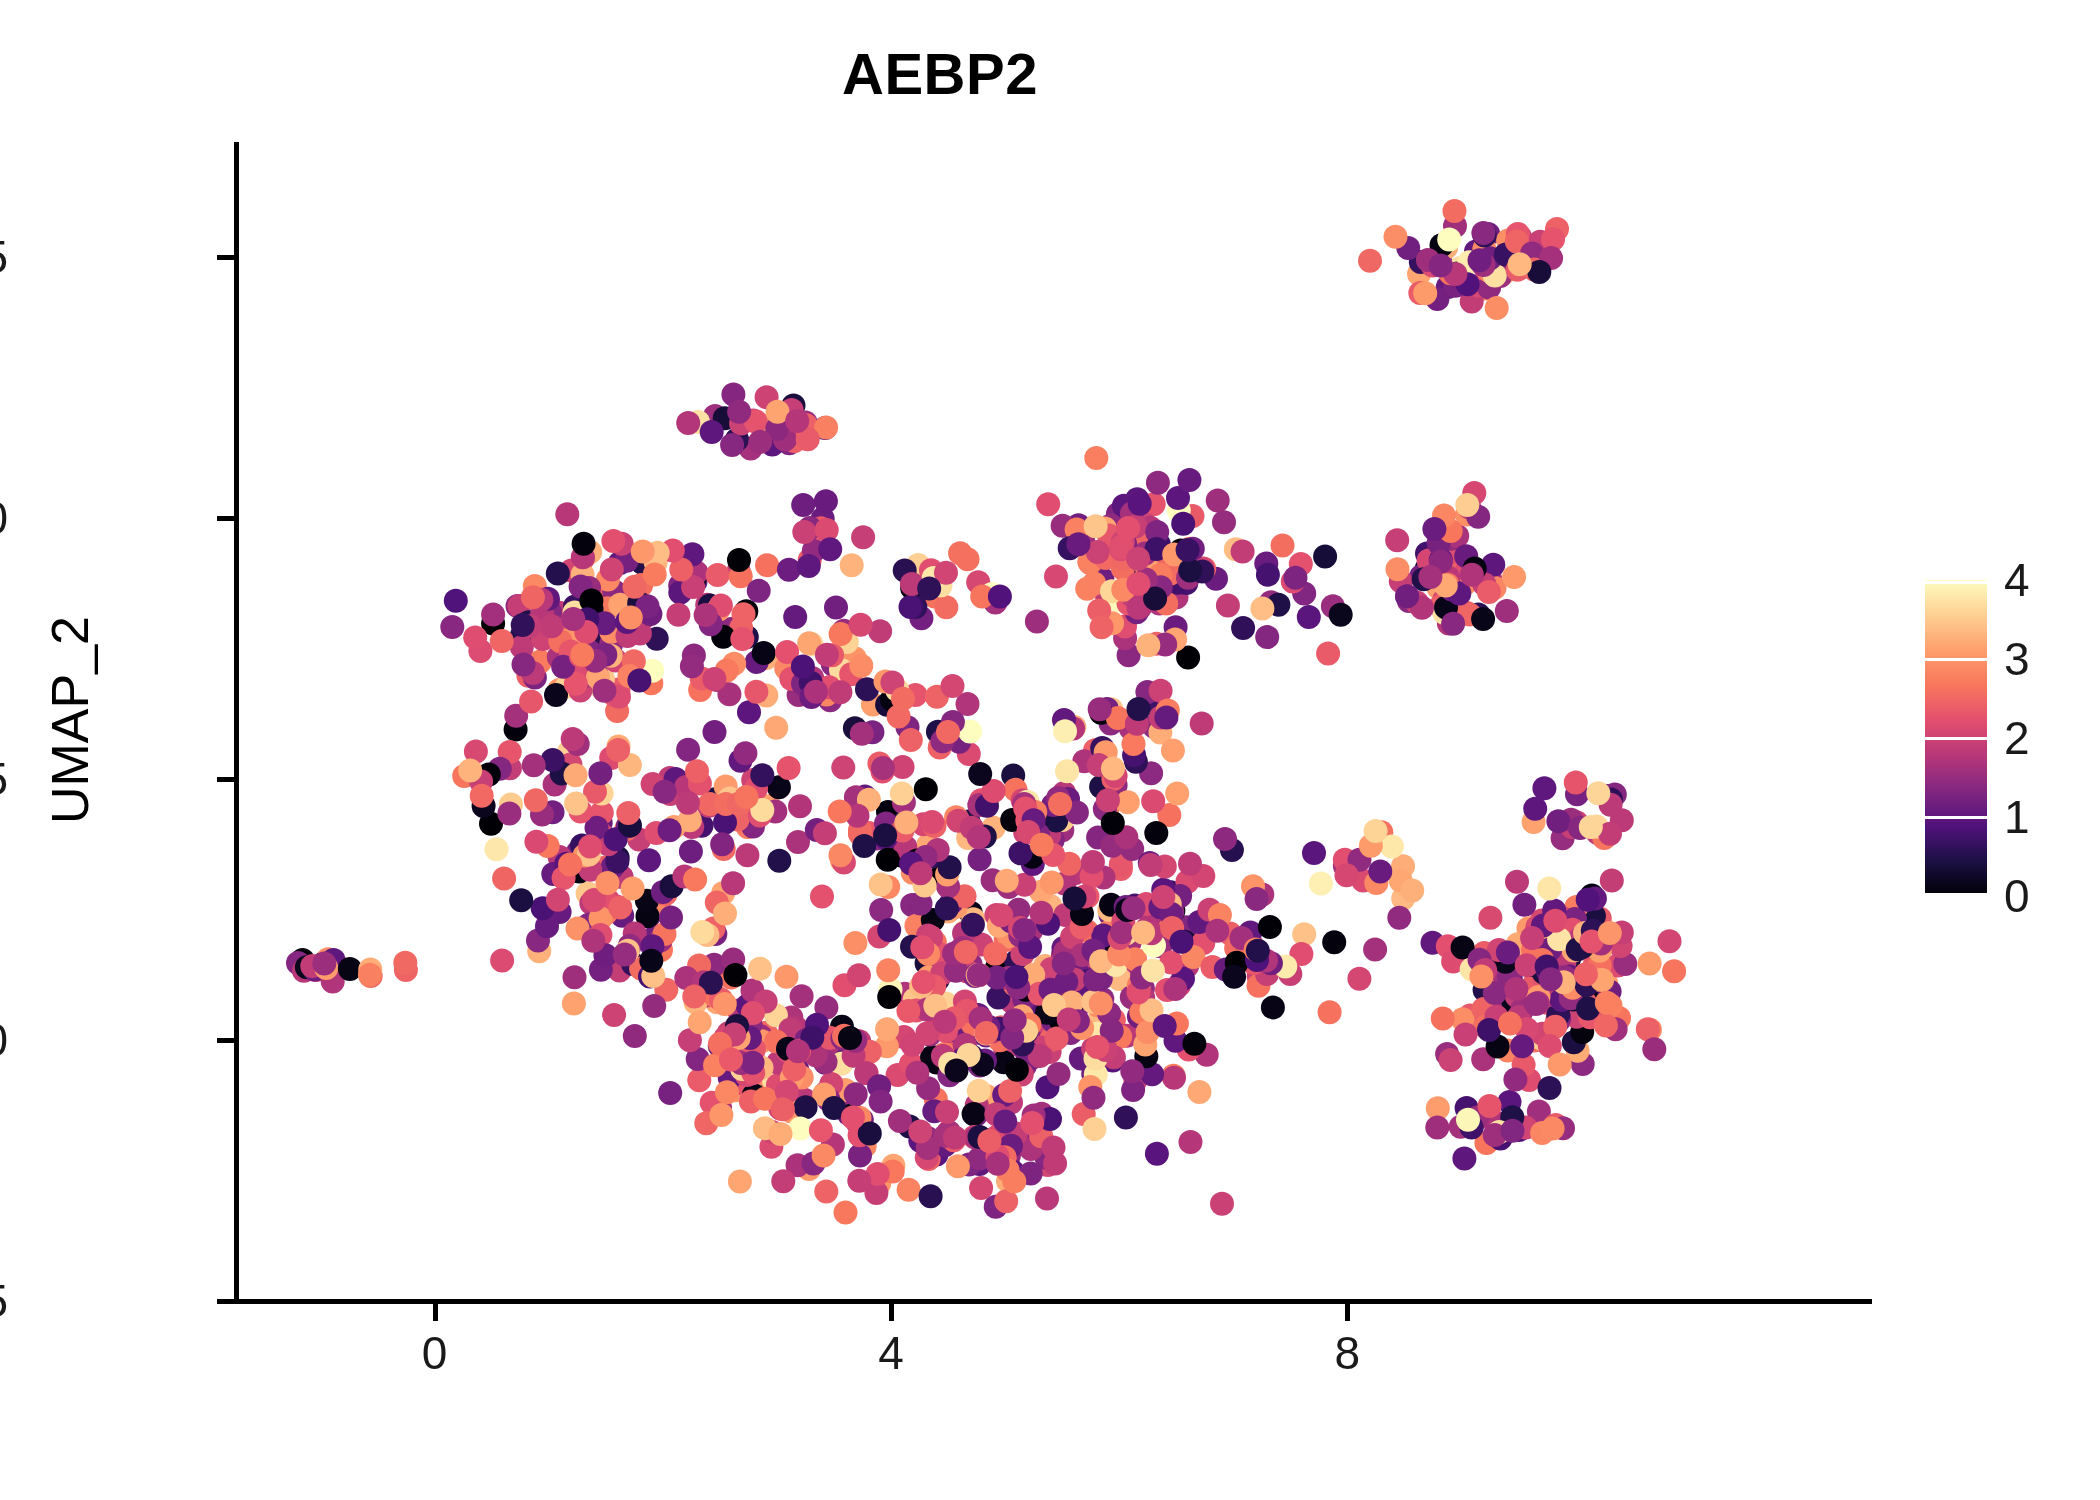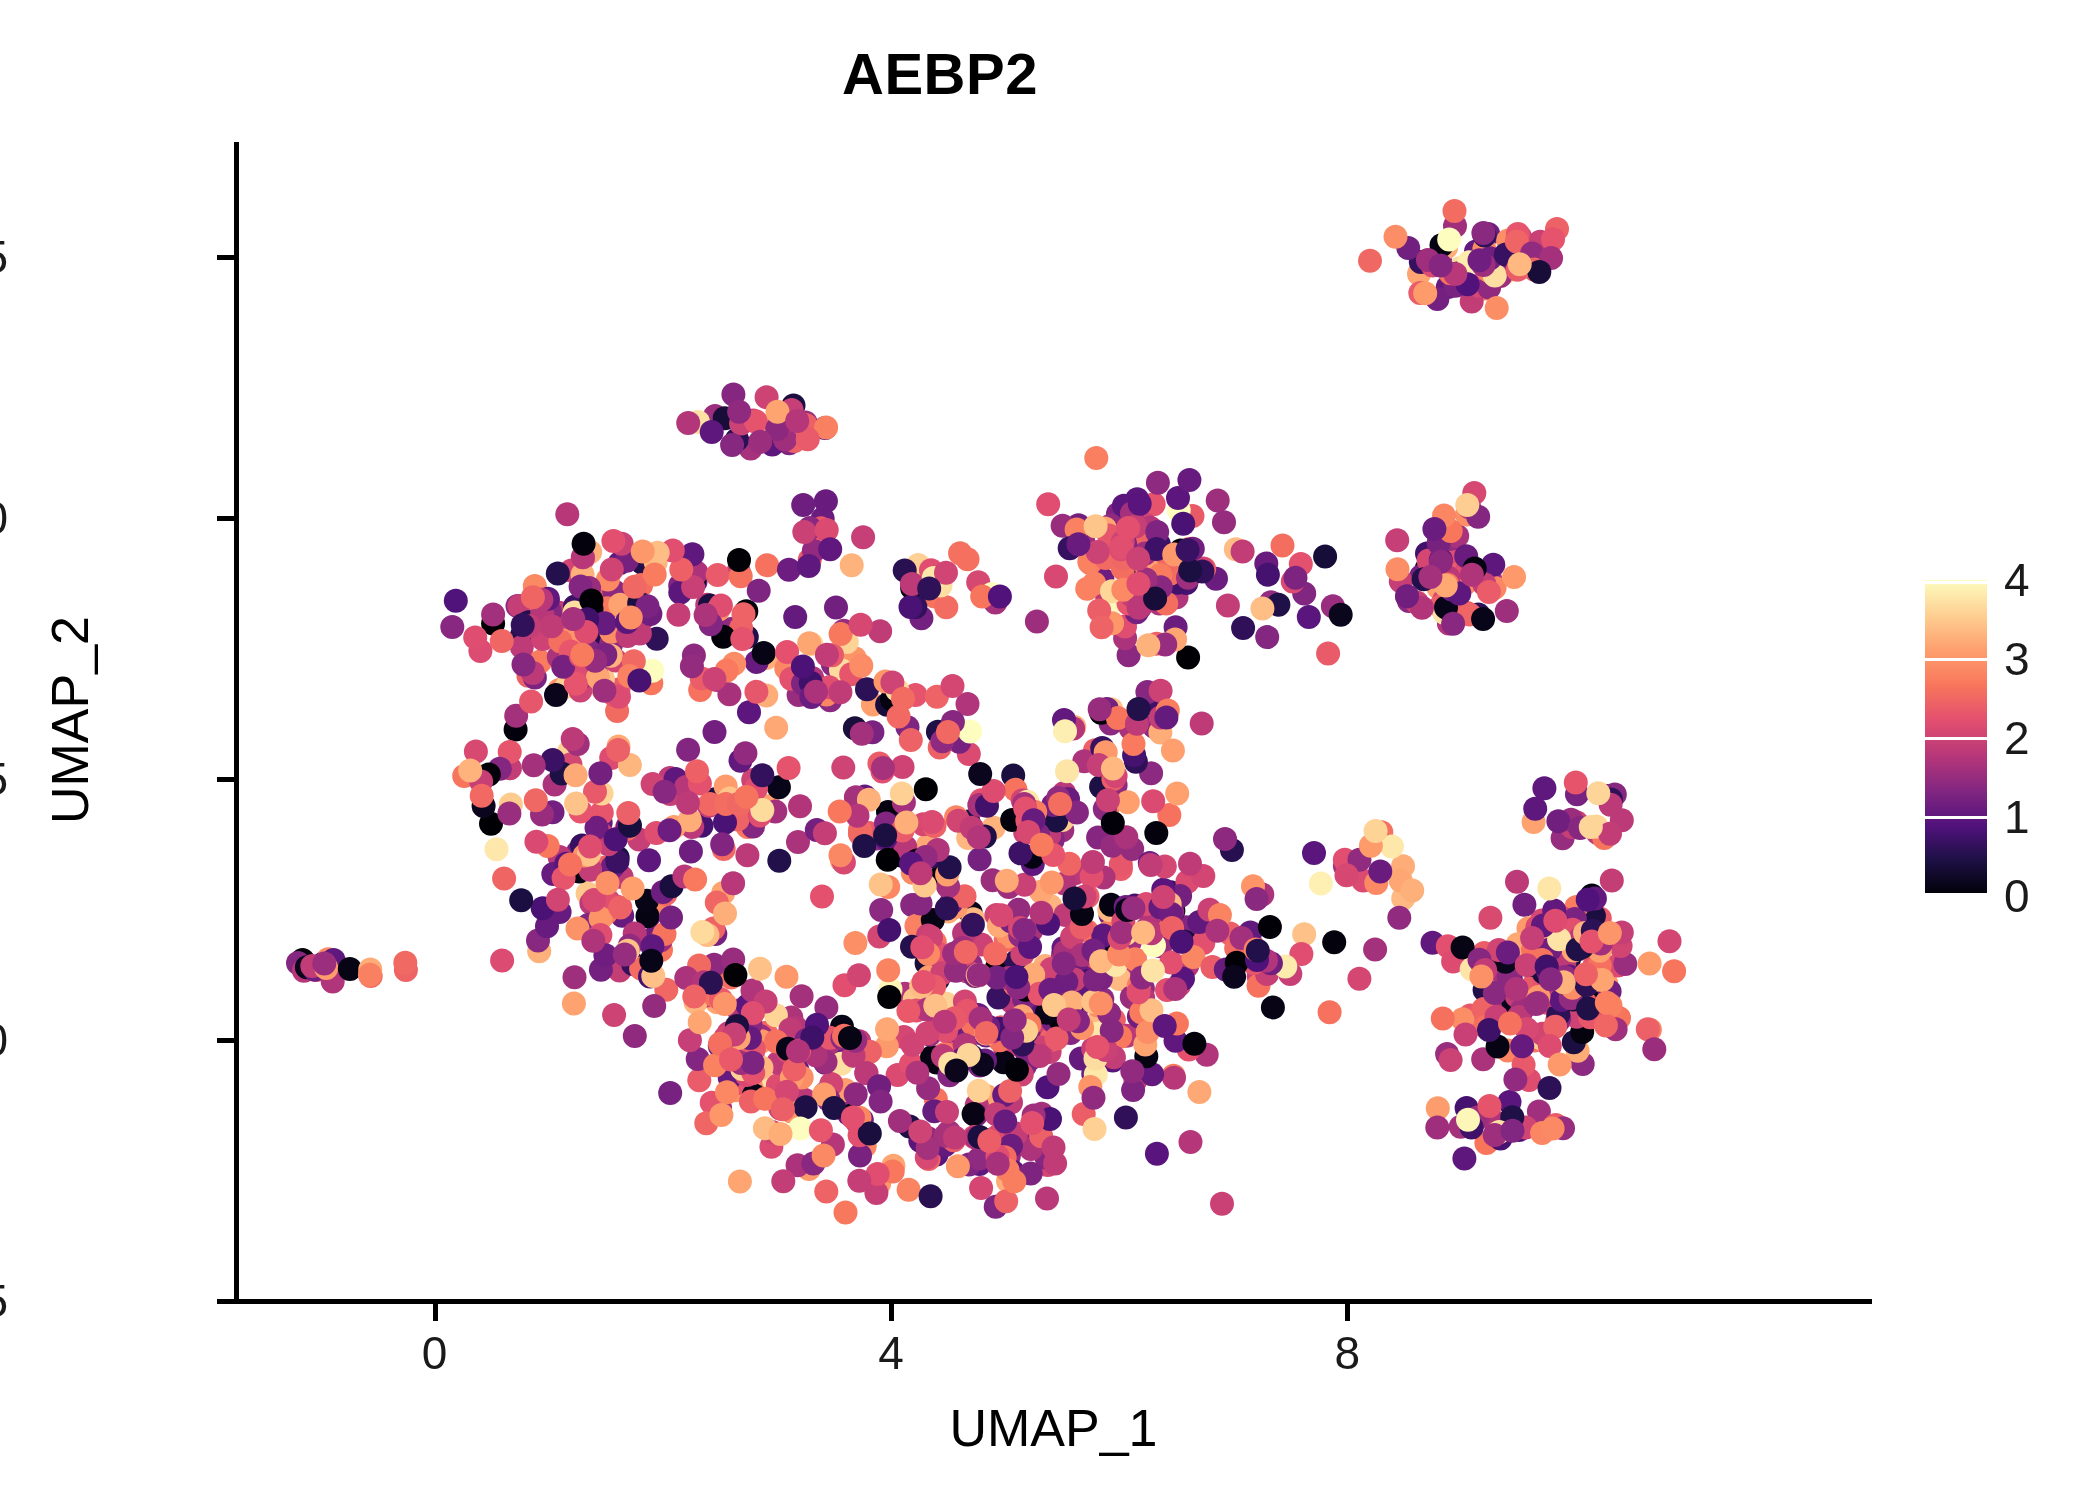--- a/index.html
+++ b/index.html
@@ -2004,21 +2004,20 @@
   <div id="x-ticks">
       <div class="tick-mark x-tick-mark" style="left: 432.634px;"></div>
       <div class="x-tick-label" style="left: 434.634px;">0</div>
       <div class="tick-mark x-tick-mark" style="left: 888.941px;"></div>
       <div class="x-tick-label" style="left: 890.941px;">4</div>
       <div class="tick-mark x-tick-mark" style="left: 1345.25px;"></div>
       <div class="x-tick-label" style="left: 1347.25px;">8</div>
     </div>
 
   <div id="y-axis-title">UMAP_2</div>
-  <div id="x-axis-title">UMAP_1</div>
 
   <div id="legend">
     <svg id="legend-bar" viewBox="0 0 62 316" preserveAspectRatio="none">
       <defs>
         <linearGradient id="magma-grad" x1="0" y1="1" x2="0" y2="0">
           <stop offset="0.000" stop-color="#000004"></stop>
           <stop offset="0.111" stop-color="#1c1044"></stop>
           <stop offset="0.222" stop-color="#51127c"></stop>
           <stop offset="0.333" stop-color="#822681"></stop>
           <stop offset="0.444" stop-color="#b73779"></stop>

